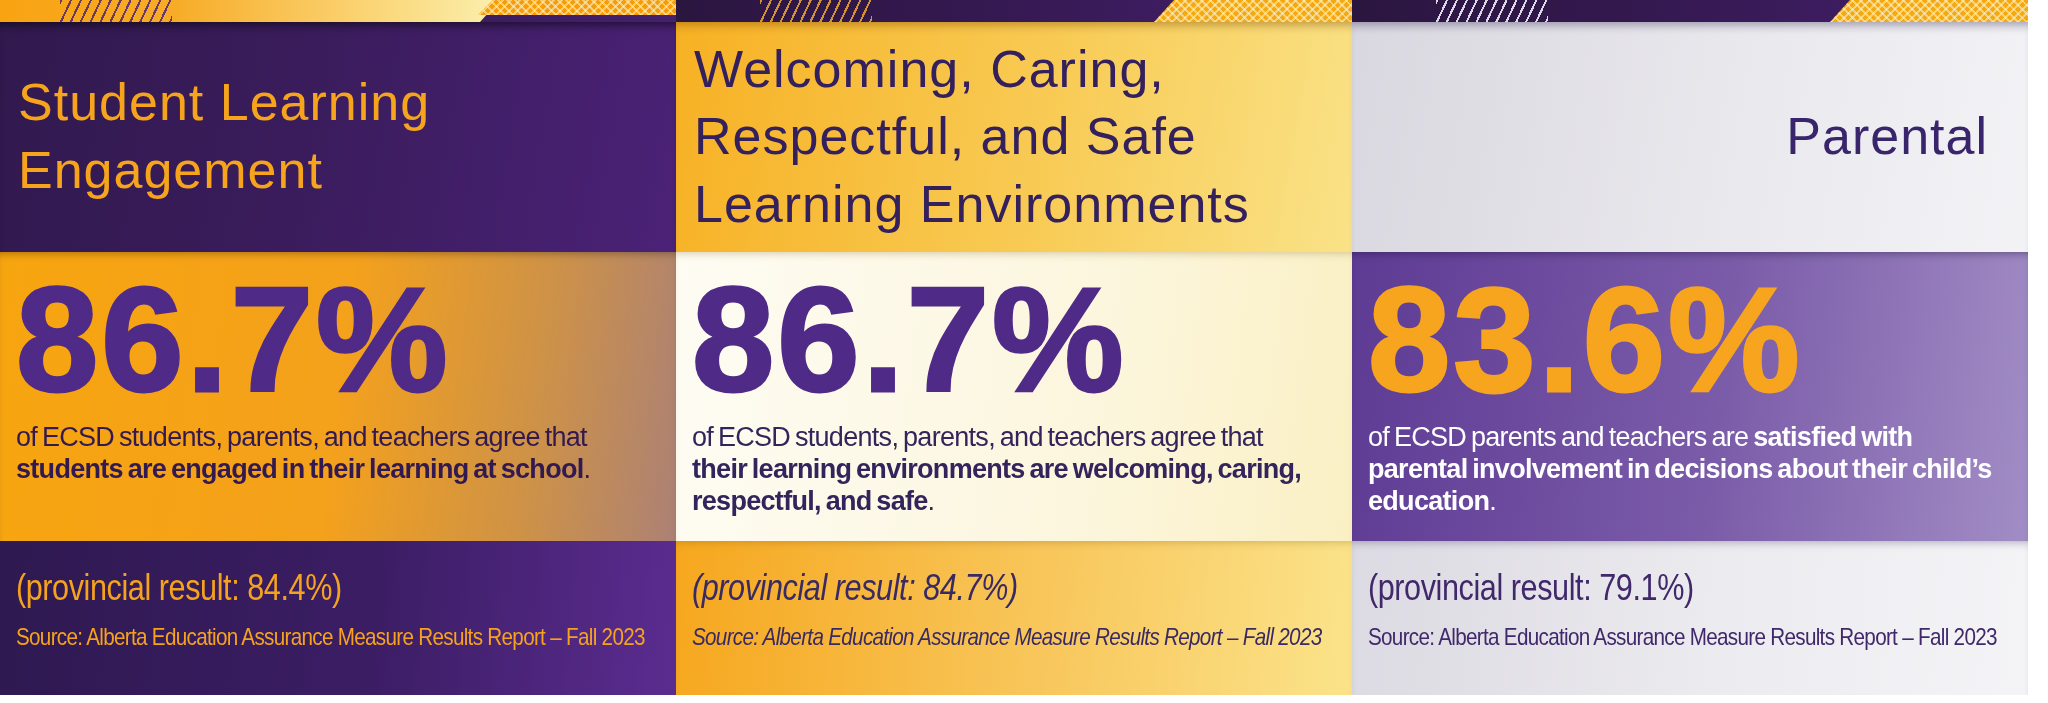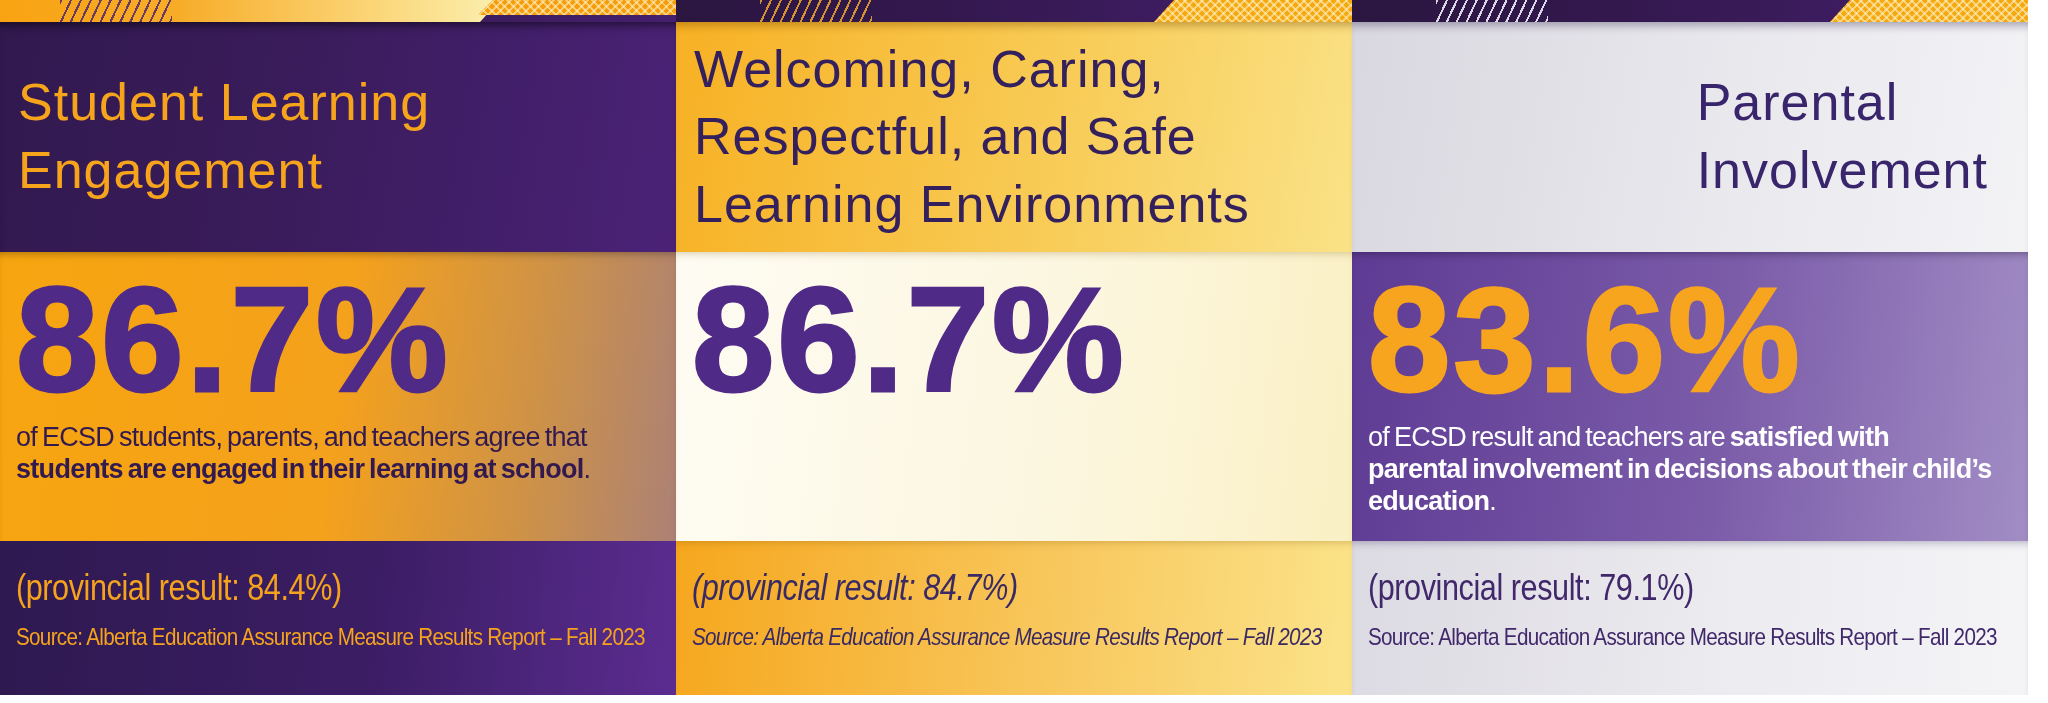--- a/index.html
+++ b/index.html
@@ -114,42 +114,42 @@
     </div>
     <header class="header">
       <h2 class="title">
         <span>Welcoming, Caring,</span>
         <span>Respectful, and Safe</span>
         <span>Learning Environments</span>
       </h2>
     </header>
     <div class="mid">
       <div class="stat">86.7%</div>
+      <p class="body"><span>of ECSD students, parents, and teachers agree that </span><strong>their learning environments are welcoming, caring, respectful, and safe</strong><span>.</span></p>
     </div>
     <footer class="bottom">
       <div class="provincial">(provincial result: 84.7%)</div>
       <div class="source">Source: Alberta Education Assurance Measure Results Report – Fall 2023</div>
     </footer>
   </section>
 
   <section class="card c3">
     <div class="strip">
       <div class="band"></div>
       <div class="pins"></div>
       <div class="chevron"></div>
     </div>
     <header class="header">
       <h2 class="title">
         <span>Parental</span>
-        <span>Involvement</span>
       </h2>
     </header>
     <div class="mid">
       <div class="stat">83.6%</div>
-      <p class="body"><span>of ECSD result and teachers are </span><strong>satisfied with parental involvement in decisions about their child’s education</strong><span>.</span></p>
+      <p class="body"><span>of ECSD parents and teachers are </span><strong>satisfied with parental involvement in decisions about their child’s education</strong><span>.</span></p>
     </div>
     <footer class="bottom">
       <div class="provincial">(provincial result: 79.1%)</div>
       <div class="source">Source: Alberta Education Assurance Measure Results Report – Fall 2023</div>
     </footer>
   </section>
 
 </div>
 
 </body></html>

